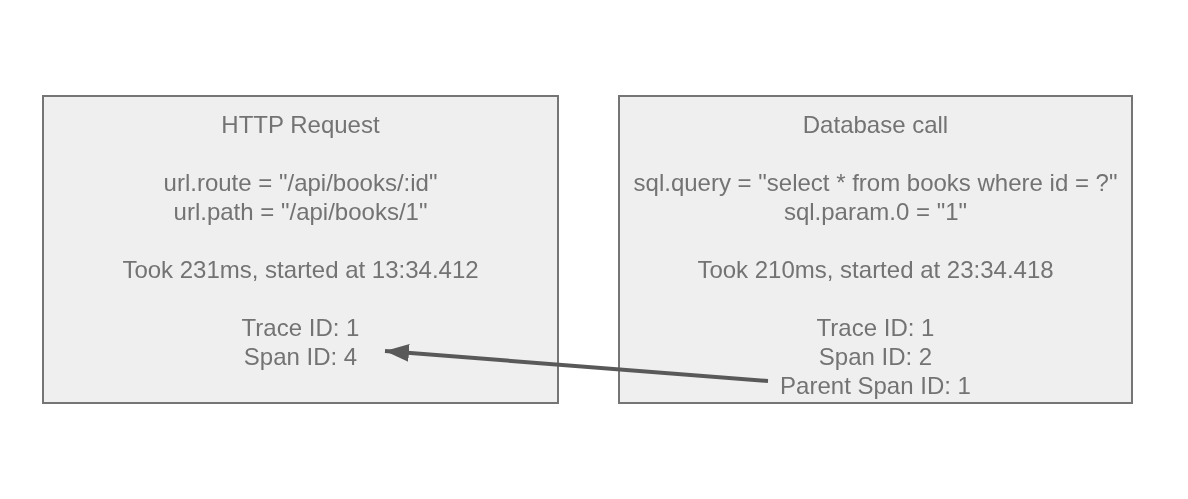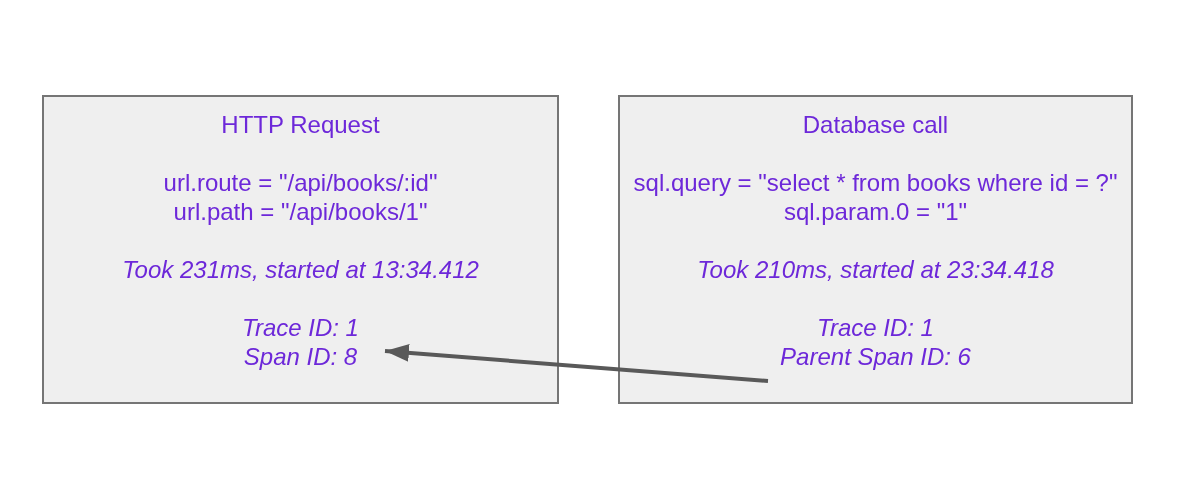--- a/index.html
+++ b/index.html
@@ -6,40 +6,40 @@
     margin: 0;
     padding: 0;
     background: #ffffff;
   }
   .canvas {
     position: relative;
     width: 1188px;
     height: 499px;
     background: #ffffff;
     font-family: "Liberation Sans", sans-serif;
-    color: #6d28d9;
+    color: #737373;
     overflow: hidden;
   }
   .span-box {
     position: absolute;
     top: 95px;
     height: 309px;
     box-sizing: border-box;
     background: #efefef;
     border: 2px solid #757575;
     padding-top: 13px;
     text-align: center;
     font-size: 24px;
     line-height: 29px;
   }
   .span-box.left  { left: 42px;  width: 517px; }
   .span-box.right { left: 618px; width: 515px; }
   .line  { height: 29px; white-space: nowrap; }
   .blank { height: 29px; }
-  .italic { font-style: italic; }
+  .italic { }
   .arrow-layer {
     position: absolute;
     left: 0; top: 0;
     width: 1188px;
     height: 499px;
     pointer-events: none;
   }
 </style>
 </head>
 <body>
@@ -48,33 +48,34 @@
 
   <div class="span-box left">
     <div class="line">HTTP Request</div>
     <div class="blank"></div>
     <div class="line">url.route = "/api/books/:id"</div>
     <div class="line">url.path = "/api/books/1"</div>
     <div class="blank"></div>
     <div class="line italic">Took 231ms, started at 13:34.412</div>
     <div class="blank"></div>
     <div class="line italic">Trace ID: 1</div>
-    <div class="line italic">Span ID: 8</div>
+    <div class="line italic">Span ID: 4</div>
   </div>
 
   <div class="span-box right">
     <div class="line">Database call</div>
     <div class="blank"></div>
     <div class="line">sql.query = "select * from books where id = ?"</div>
     <div class="line">sql.param.0 = "1"</div>
     <div class="blank"></div>
     <div class="line italic">Took 210ms, started at 23:34.418</div>
     <div class="blank"></div>
     <div class="line italic">Trace ID: 1</div>
-    <div class="line italic">Parent Span ID: 6</div>
+    <div class="line italic">Span ID: 2</div>
+    <div class="line italic">Parent Span ID: 1</div>
   </div>
 
   <svg class="arrow-layer" width="1188" height="499" viewBox="0 0 1188 499" xmlns="http://www.w3.org/2000/svg">
     <defs>
       <marker id="arrowhead" markerUnits="userSpaceOnUse" viewBox="0 0 24 18" markerWidth="24" markerHeight="18" refX="24" refY="9" orient="auto">
         <path d="M0,0 L24,9 L0,18 Z" fill="#595959"></path>
       </marker>
     </defs>
     <line x1="768" y1="381" x2="385" y2="351" stroke-width="4" marker-end="url(#arrowhead)" stroke="#595959"></line>
   </svg>

